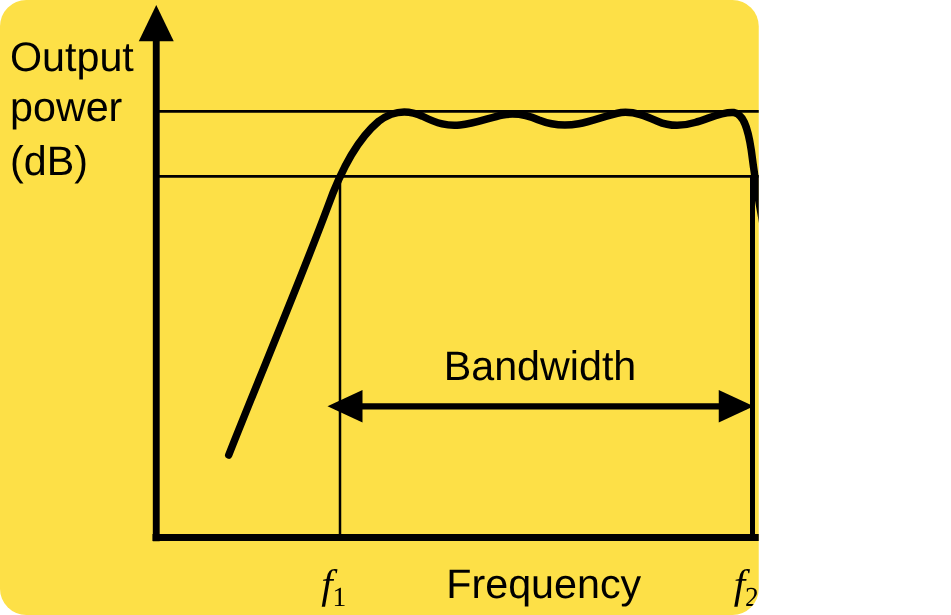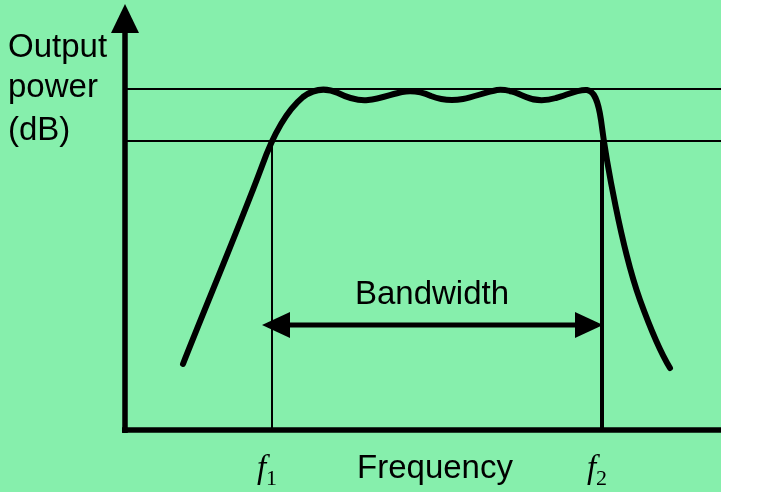--- a/index.html
+++ b/index.html
@@ -2,25 +2,26 @@
 <html><head>
 <meta charset="utf-8">
 <style>
   html, body {
     margin: 0;
     padding: 0;
     background: #ffffff;
   }
   #figure {
     position: relative;
-    width: 721px;
+    width: 607px;
     height: 492px;
-    background: #86efac;
+    background: #fde047;
     overflow: hidden;
     font-family: "Liberation Sans", sans-serif;
+    border-radius: 21px;
   }
   #figure svg {
     position: absolute;
     top: 0;
     left: 0;
     display: block;
   }
   .axis-title {
     font-family: "Liberation Sans", sans-serif;
     font-size: 33px;

